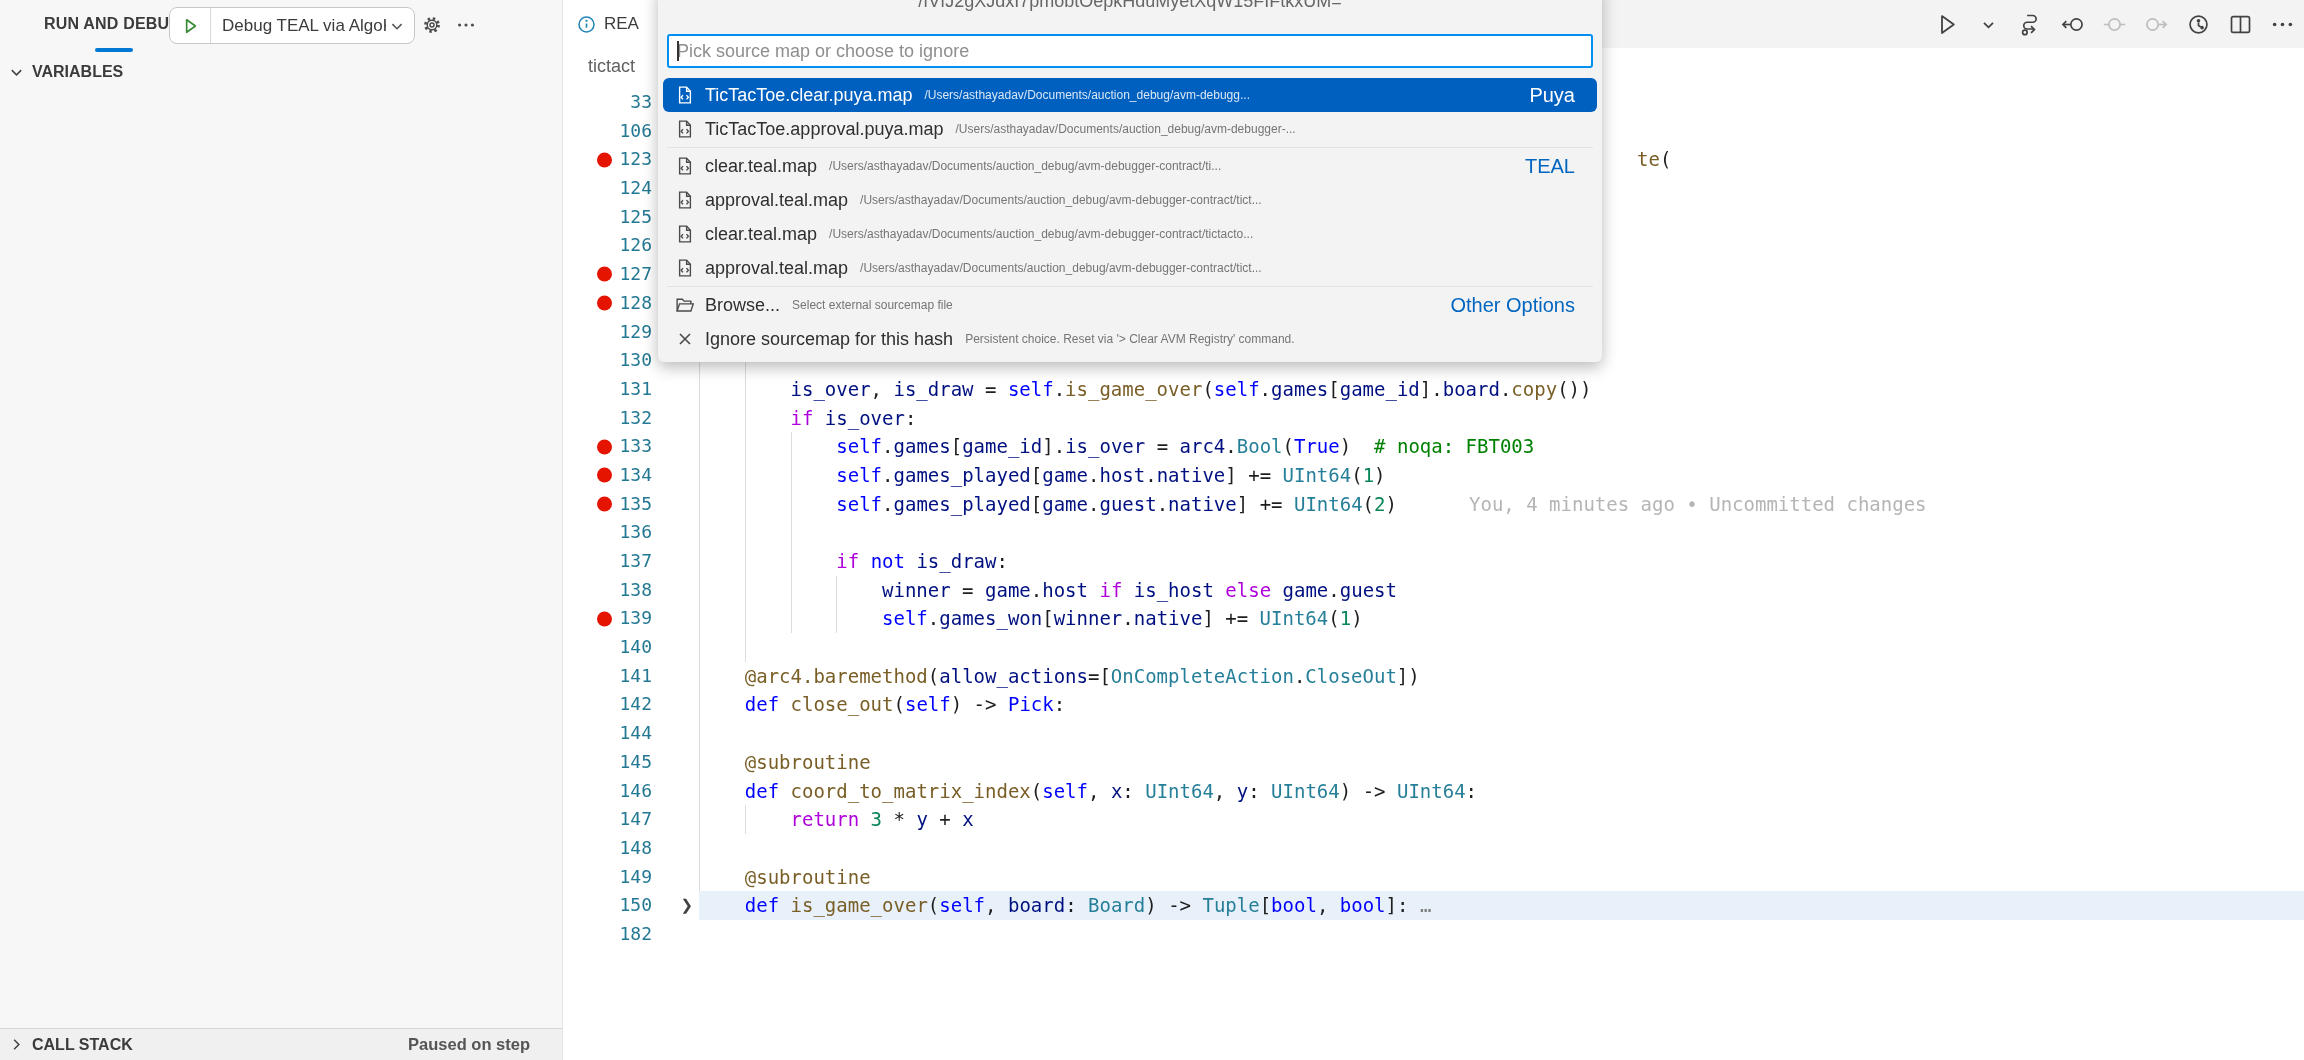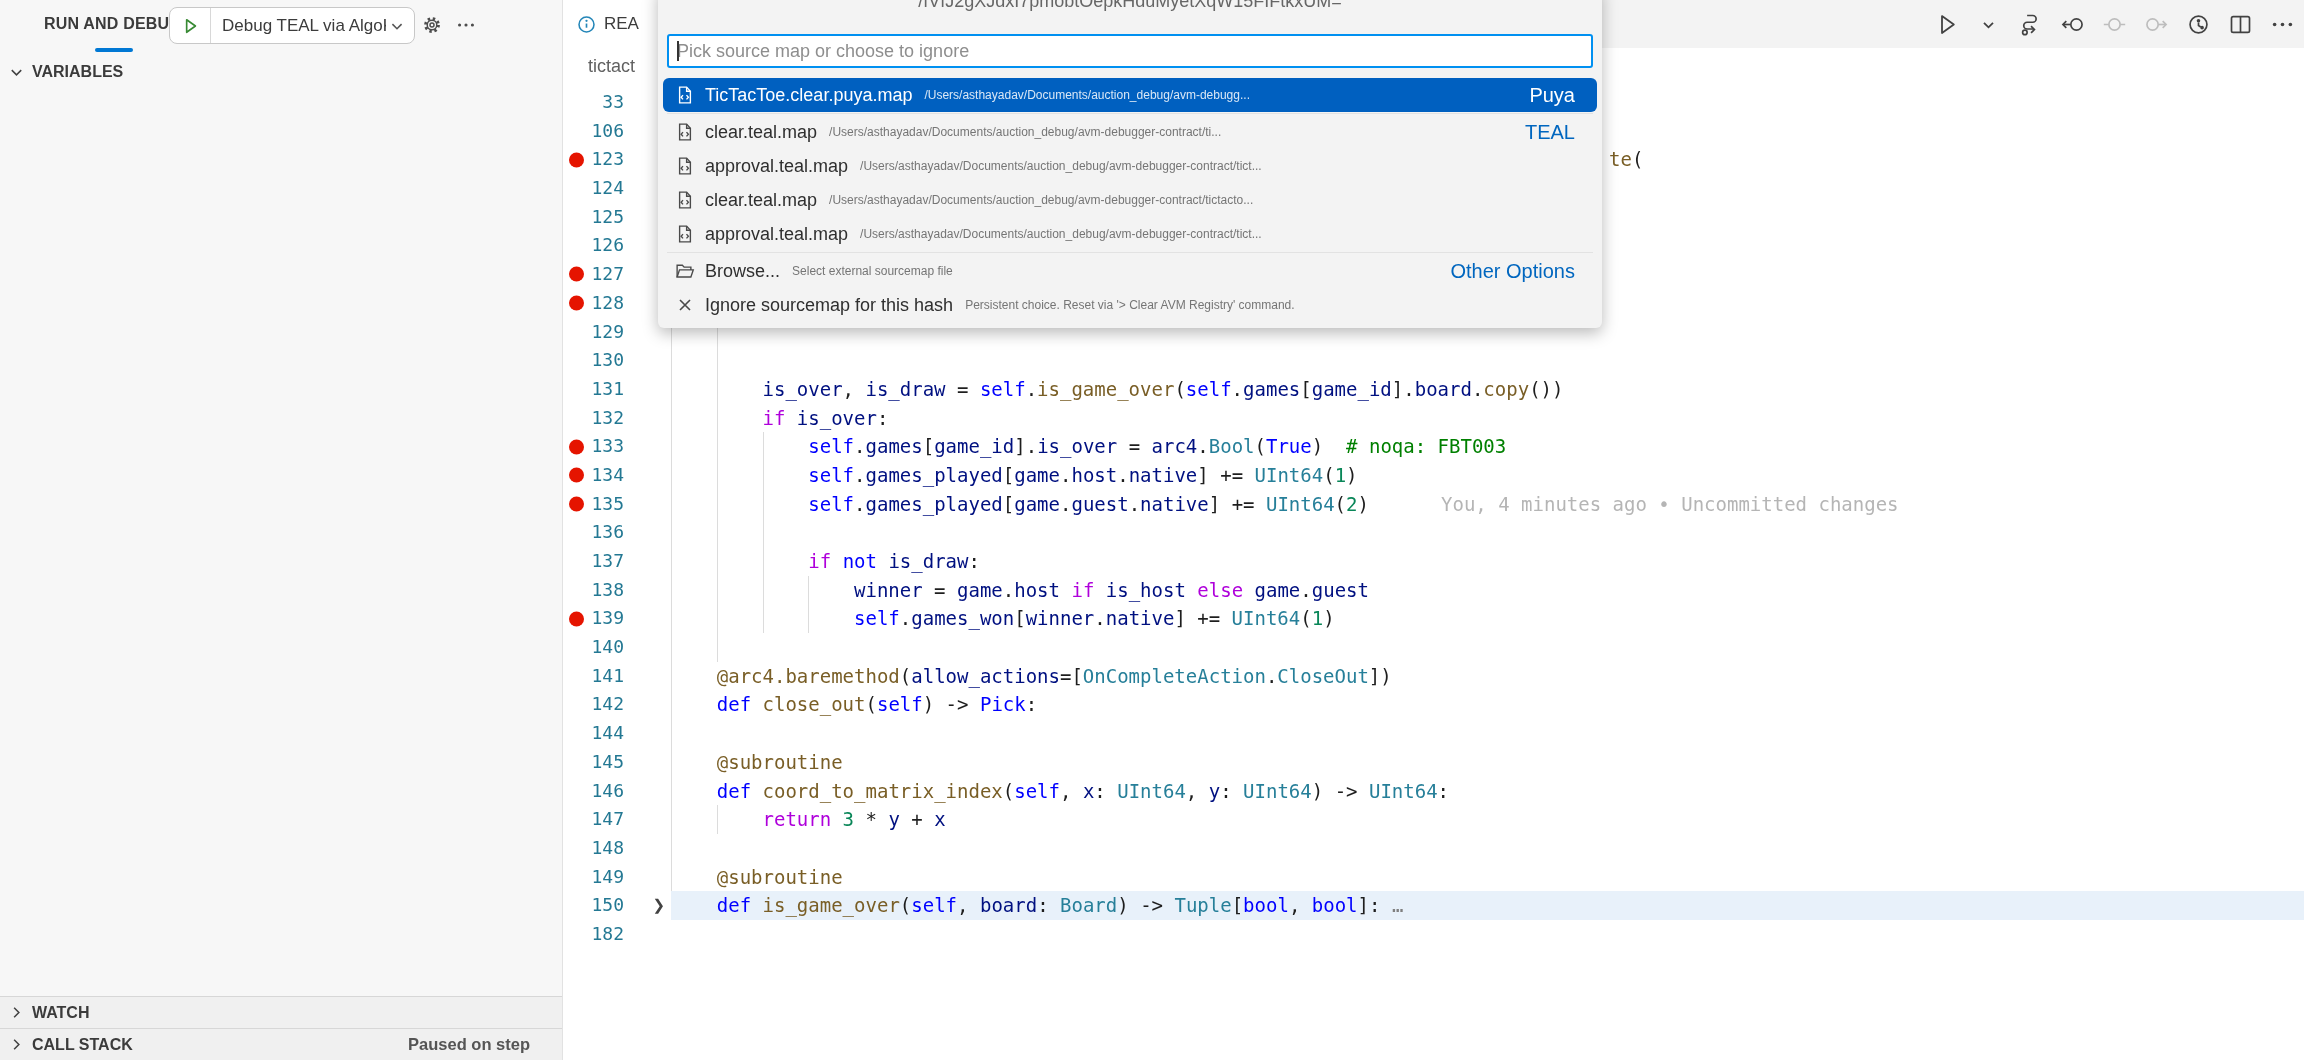--- a/index.html
+++ b/index.html
@@ -37,21 +37,21 @@
   .tabstrip{position:relative;height:48px;background:#f3f3f3;}
   .tab{position:absolute;left:0;top:0;width:95px;height:48px;background:#fff;display:flex;align-items:center;gap:8px;
        padding-left:13px;box-sizing:border-box;font-size:17px;color:#3c3c3c;cursor:pointer;overflow:hidden;}
   .tab .ic{width:19px;height:19px;color:#2486b8;flex:none;}
   .tab .ic svg{width:100%;height:100%;}
   .actions{position:absolute;right:8px;top:0;height:48px;display:flex;align-items:center;gap:15px;}
   .act{width:27px;height:27px;color:#424242;cursor:pointer;}
   .act.disabled{color:#bdbdbd;cursor:default;}
   .act svg{width:100%;height:100%;}
   .breadcrumb{height:36px;line-height:36px;padding-left:24px;font-size:18px;color:#616161;background:#fff;cursor:pointer;}
-  .code{margin-top:4px;}
+  .code{margin-top:4px;margin-left:28px;}
   .code-row{display:flex;height:28.7px;}
   .gutter{width:107px;flex:none;position:relative;cursor:pointer;}
   .num{position:absolute;right:47px;top:0;line-height:28.7px;
        font-family:"DejaVu Sans Mono",monospace;font-size:18px;color:#237893;}
   .bp{position:absolute;left:5px;top:50%;transform:translateY(-50%);width:15px;height:15px;border-radius:50%;background:#E51400;}
   .fold-ch{position:absolute;right:6px;top:0;line-height:28.7px;color:#424242;font-size:15px;
            font-family:"DejaVu Sans",sans-serif;}
   .line-content{flex:1;position:relative;white-space:pre;font-family:"DejaVu Sans Mono",monospace;
                 font-size:19px;line-height:28.7px;color:#1e1e1e;}
   .current .line-content{background:#e8f1fa;}
@@ -132,28 +132,20 @@
       </span>
       <span>VARIABLES</span>
     </div>
     <div class="sb-bottom">
       <div class="section-h band">
         <span class="chev">
           <svg viewBox="0 0 18 18">
               <path d="M6.5 4 L11.5 9 L6.5 14" fill="none" stroke="currentColor" stroke-width="1.6"></path>
             </svg>
         </span>
-        <span>WATCH</span>
-      </div>
-      <div class="section-h band">
-        <span class="chev">
-          <svg viewBox="0 0 18 18">
-              <path d="M6.5 4 L11.5 9 L6.5 14" fill="none" stroke="currentColor" stroke-width="1.6"></path>
-            </svg>
-        </span>
         <span>CALL STACK</span>
         <span class="paused">Paused on step</span>
       </div>
     </div>
   </aside>
 
   <main class="editor">
     <div class="tabstrip">
       <div class="tab">
         <span class="ic">
@@ -413,20 +405,29 @@
         <div class="qp-item selected">
           <span class="ic"><svg viewBox="0 0 16 16" fill="none" stroke="currentColor" stroke-width="1.1">
               <path d="M9.3 1.7H3.7v12.6h8.6V5z"></path>
               <path d="M9.3 1.7V5h3"></path>
               <path d="M6.4 8.1 4.9 9.8l1.5 1.7M9.2 8.1l1.5 1.7-1.5 1.7"></path>
             </svg></span>
           <span class="lbl">TicTacToe.clear.puya.map</span>
           <span class="desc">/Users/asthayadav/Documents/auction_debug/avm-debugg...</span>
           <span class="badge">Puya</span>
         </div>
+        <div class="qp-item">
+          <span class="ic"><svg viewBox="0 0 16 16" fill="none" stroke="currentColor" stroke-width="1.1">
+              <path d="M9.3 1.7H3.7v12.6h8.6V5z"></path>
+              <path d="M9.3 1.7V5h3"></path>
+              <path d="M6.4 8.1 4.9 9.8l1.5 1.7M9.2 8.1l1.5 1.7-1.5 1.7"></path>
+            </svg></span>
+          <span class="lbl">TicTacToe.approval.puya.map</span>
+          <span class="desc">/Users/asthayadav/Documents/auction_debug/avm-debugger-...</span>
+        </div>
         <div class="qp-sep"></div>
         <div class="qp-item">
           <span class="ic"><svg viewBox="0 0 16 16" fill="none" stroke="currentColor" stroke-width="1.1">
               <path d="M9.3 1.7H3.7v12.6h8.6V5z"></path>
               <path d="M9.3 1.7V5h3"></path>
               <path d="M6.4 8.1 4.9 9.8l1.5 1.7M9.2 8.1l1.5 1.7-1.5 1.7"></path>
             </svg></span>
           <span class="lbl">clear.teal.map</span>
           <span class="desc">/Users/asthayadav/Documents/auction_debug/avm-debugger-contract/ti...</span>
           <span class="badge link">TEAL</span>

